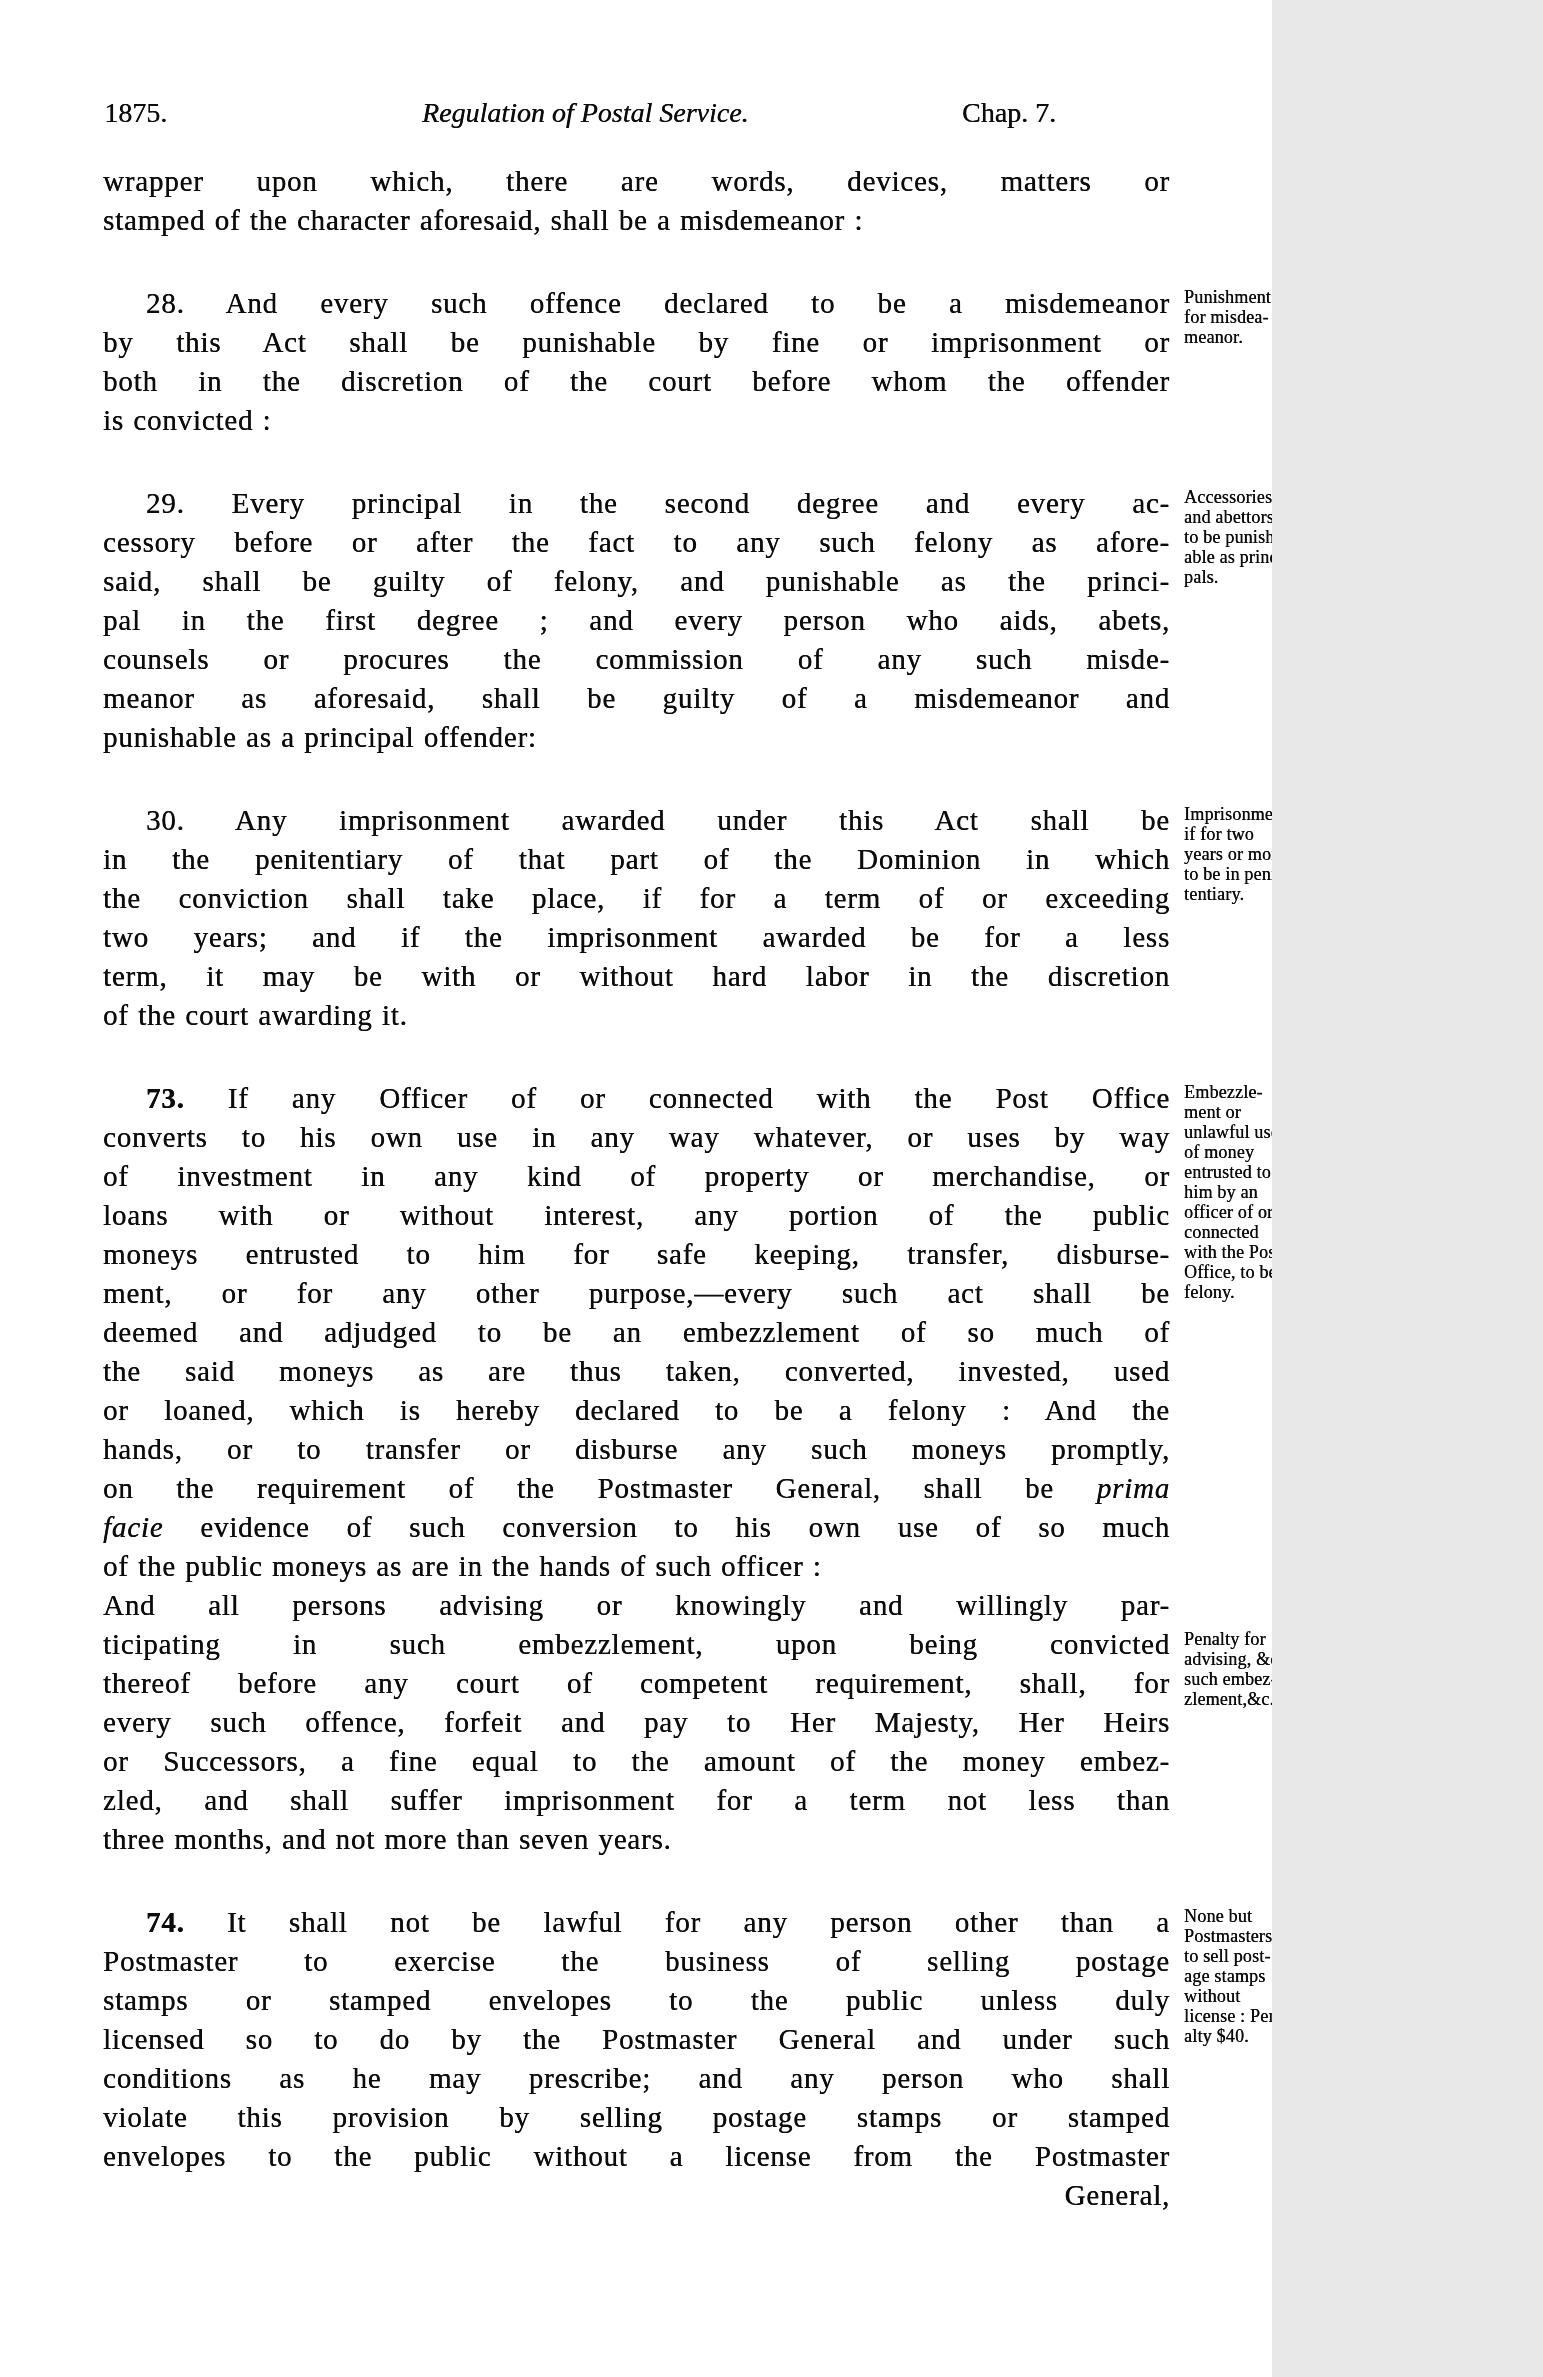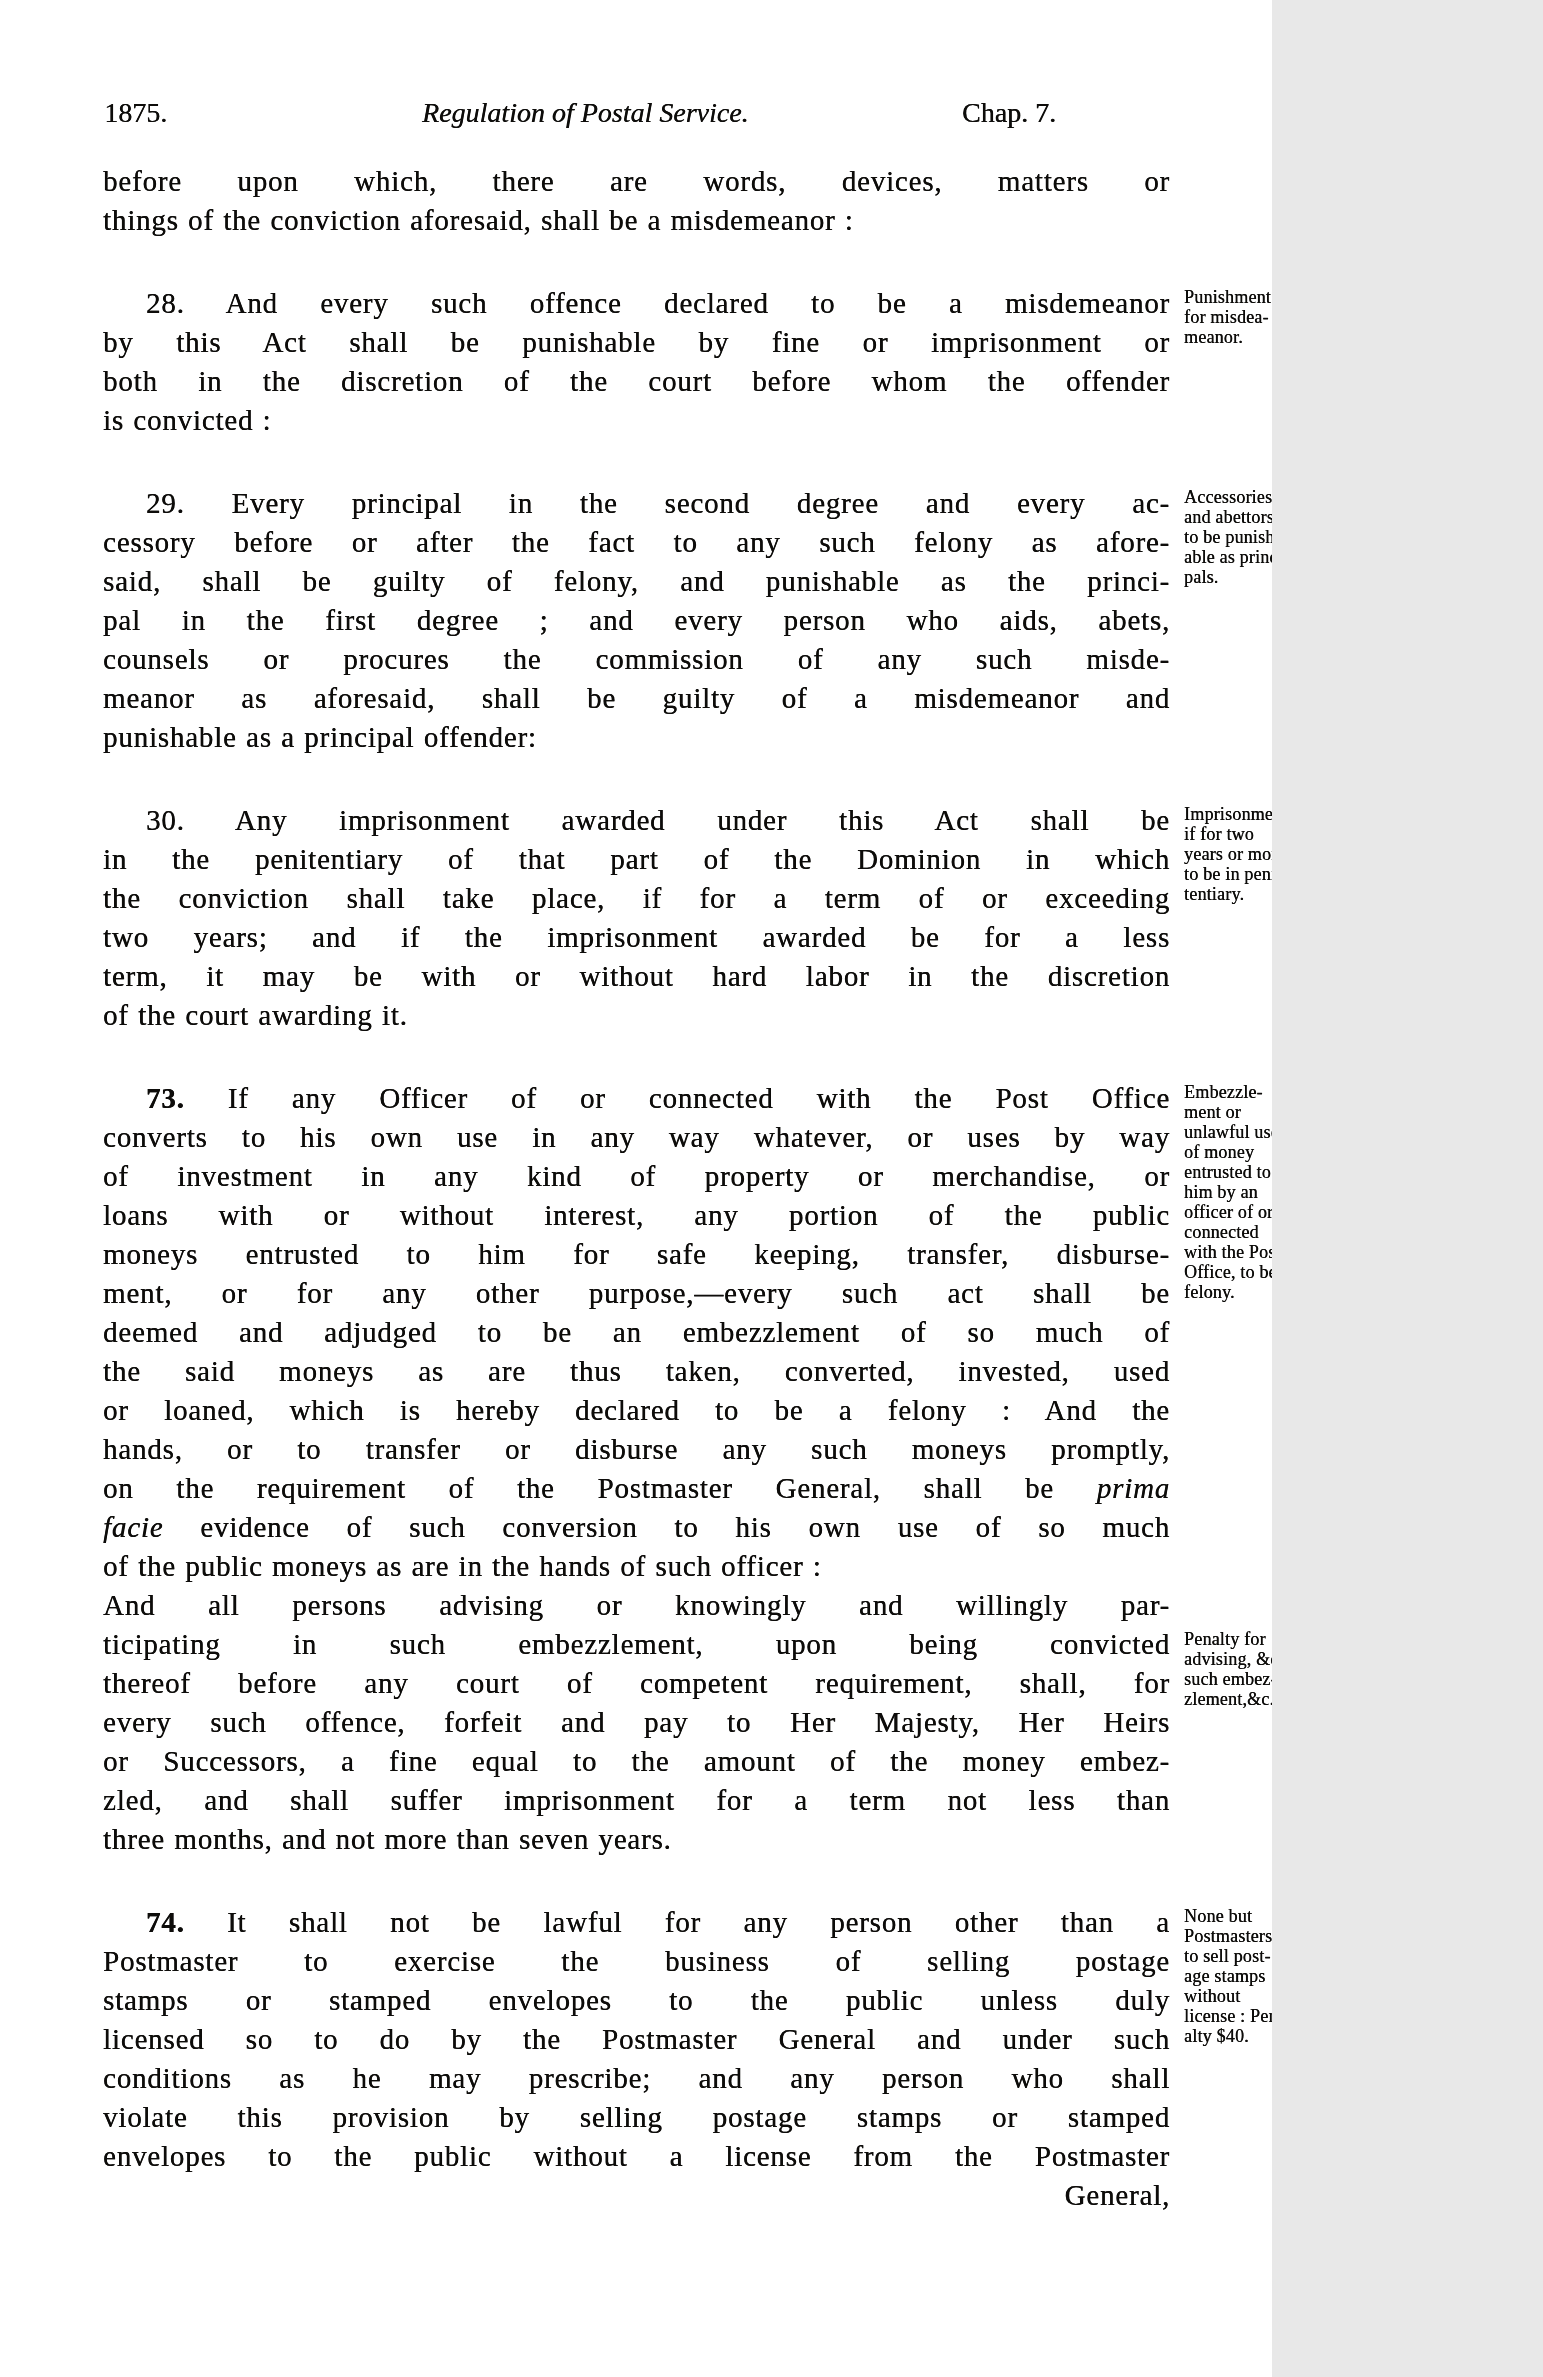--- a/index.html
+++ b/index.html
@@ -53,22 +53,22 @@
   <div class="header ink">
     <span class="h-year">1875.</span>
     <span class="h-title">Regulation of Postal Service.</span>
     <span class="h-chap">Chap. 7.</span>
     <span class="h-page">57</span>
   </div>
 
   <div class="content ink">
       <div class="section">
     <div class="body">
-          <div class="line">before upon which, there are words, devices, matters or</div>
-          <div class="line last">things of the conviction aforesaid, shall be a misdemeanor :</div>
+          <div class="line">wrapper upon which, there are words, devices, matters or</div>
+          <div class="line last">stamped of the character aforesaid, shall be a misdemeanor :</div>
         </div>
 
   </div>
       <div class="section indent">
     <div class="body">
           <div class="line">28. And every such offence declared to be a misdemeanor</div>
           <div class="line">by this Act shall be punishable by fine or imprisonment or</div>
           <div class="line">both in the discretion of the court before whom the offender</div>
           <div class="line last">is convicted :</div>
         </div>

